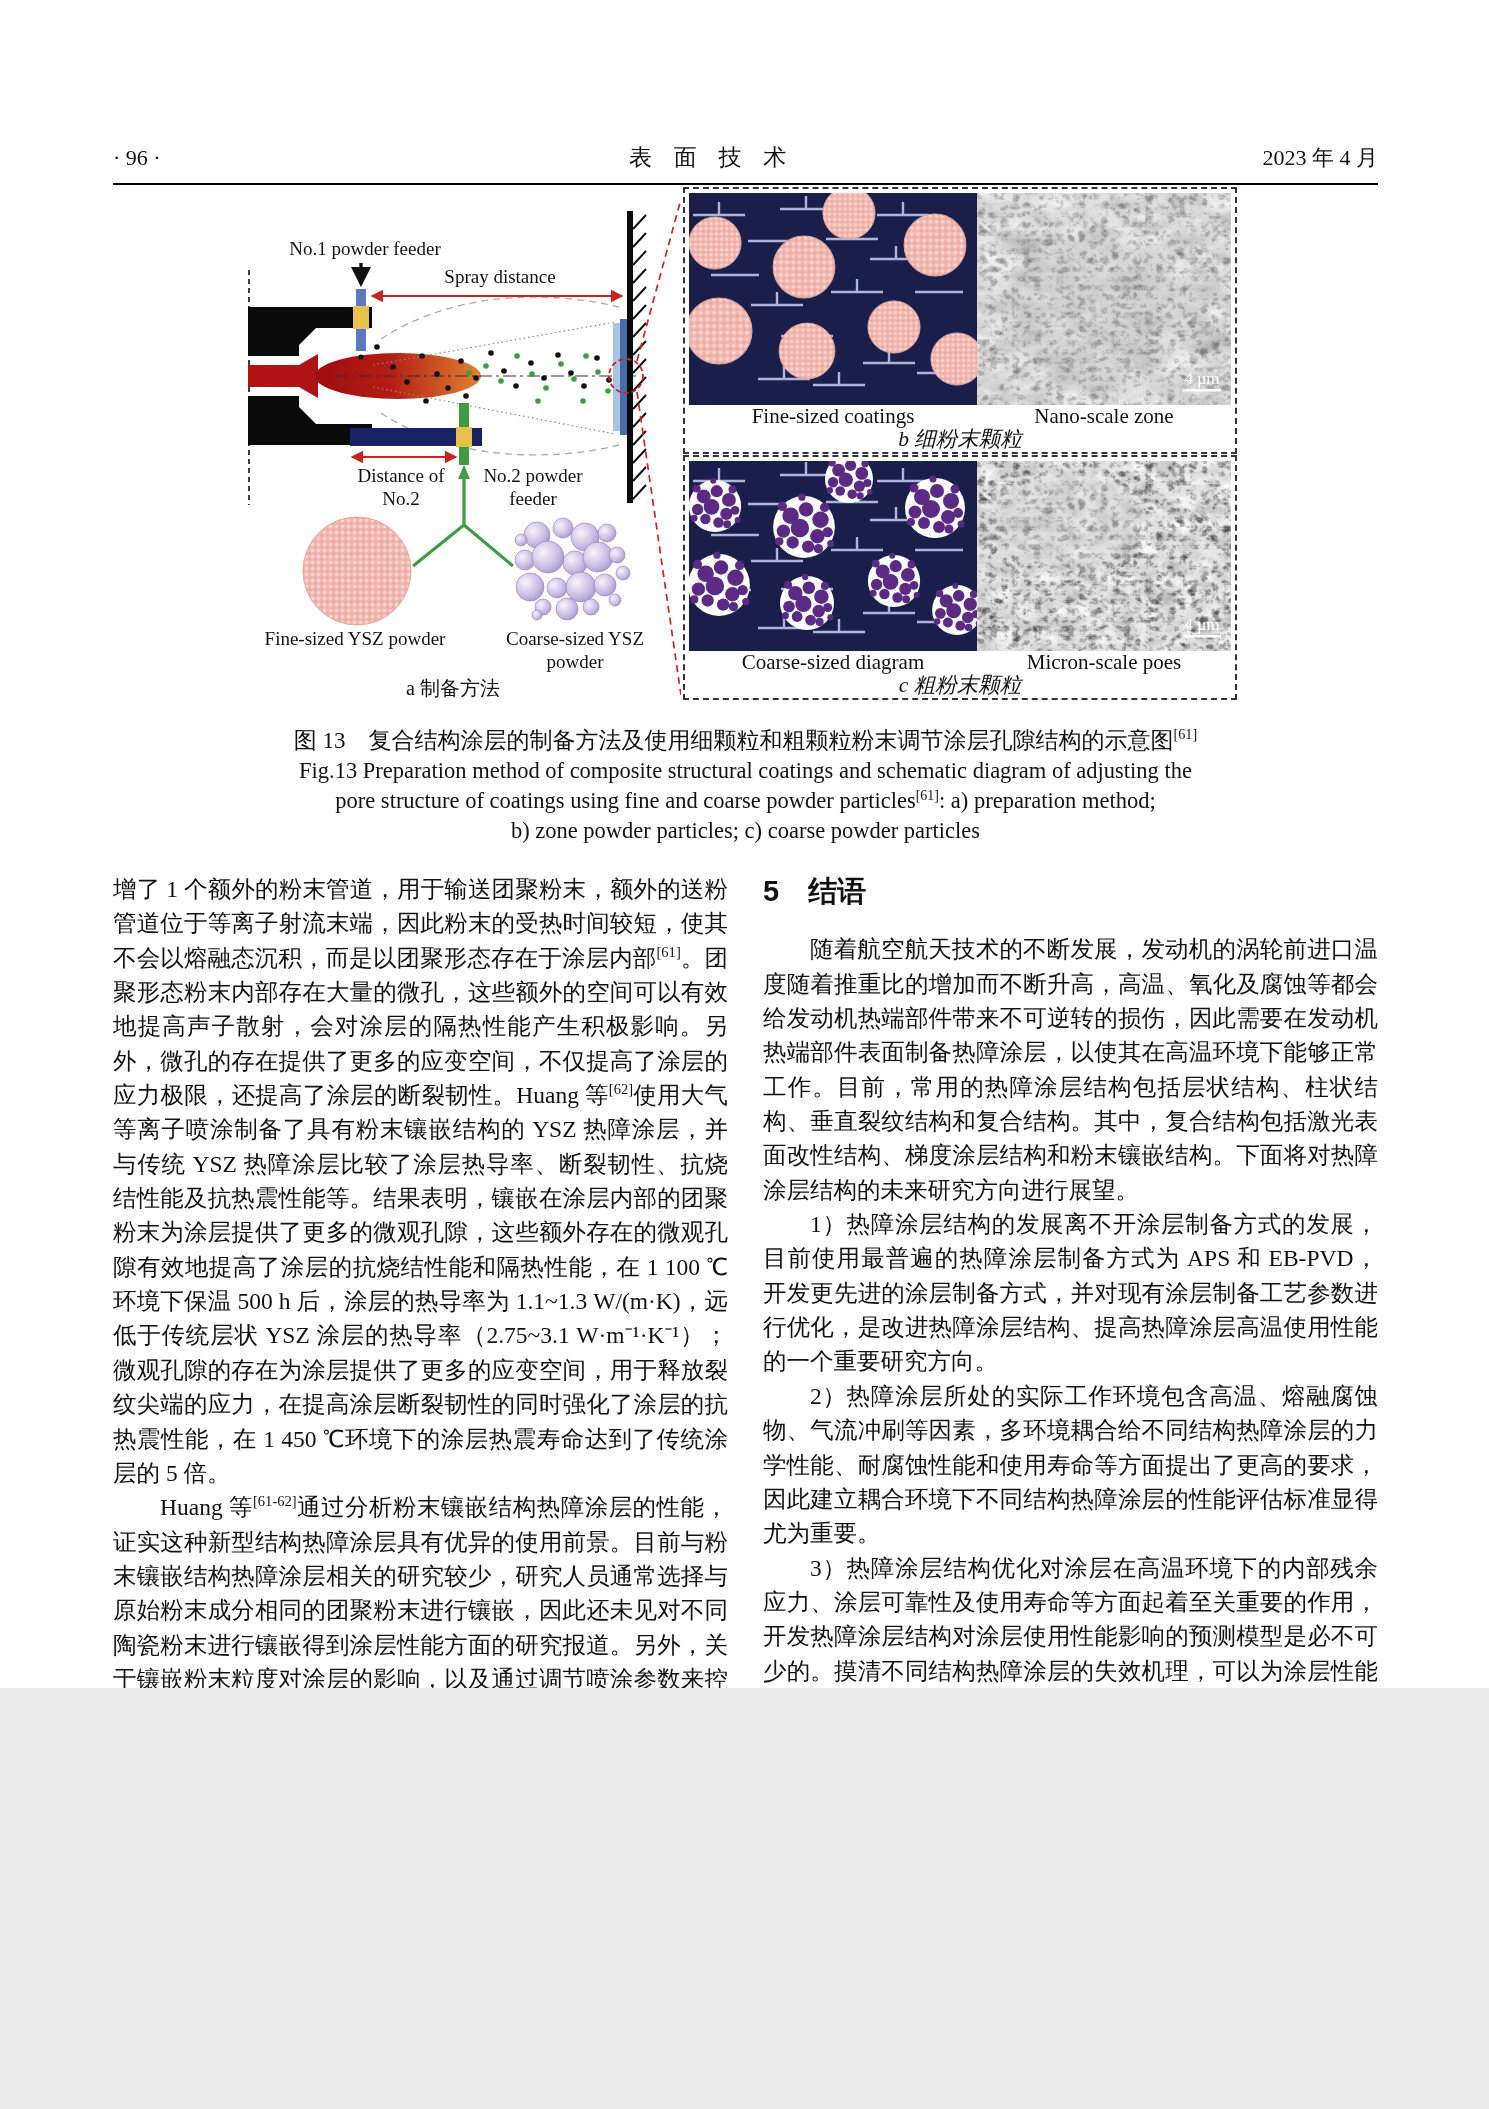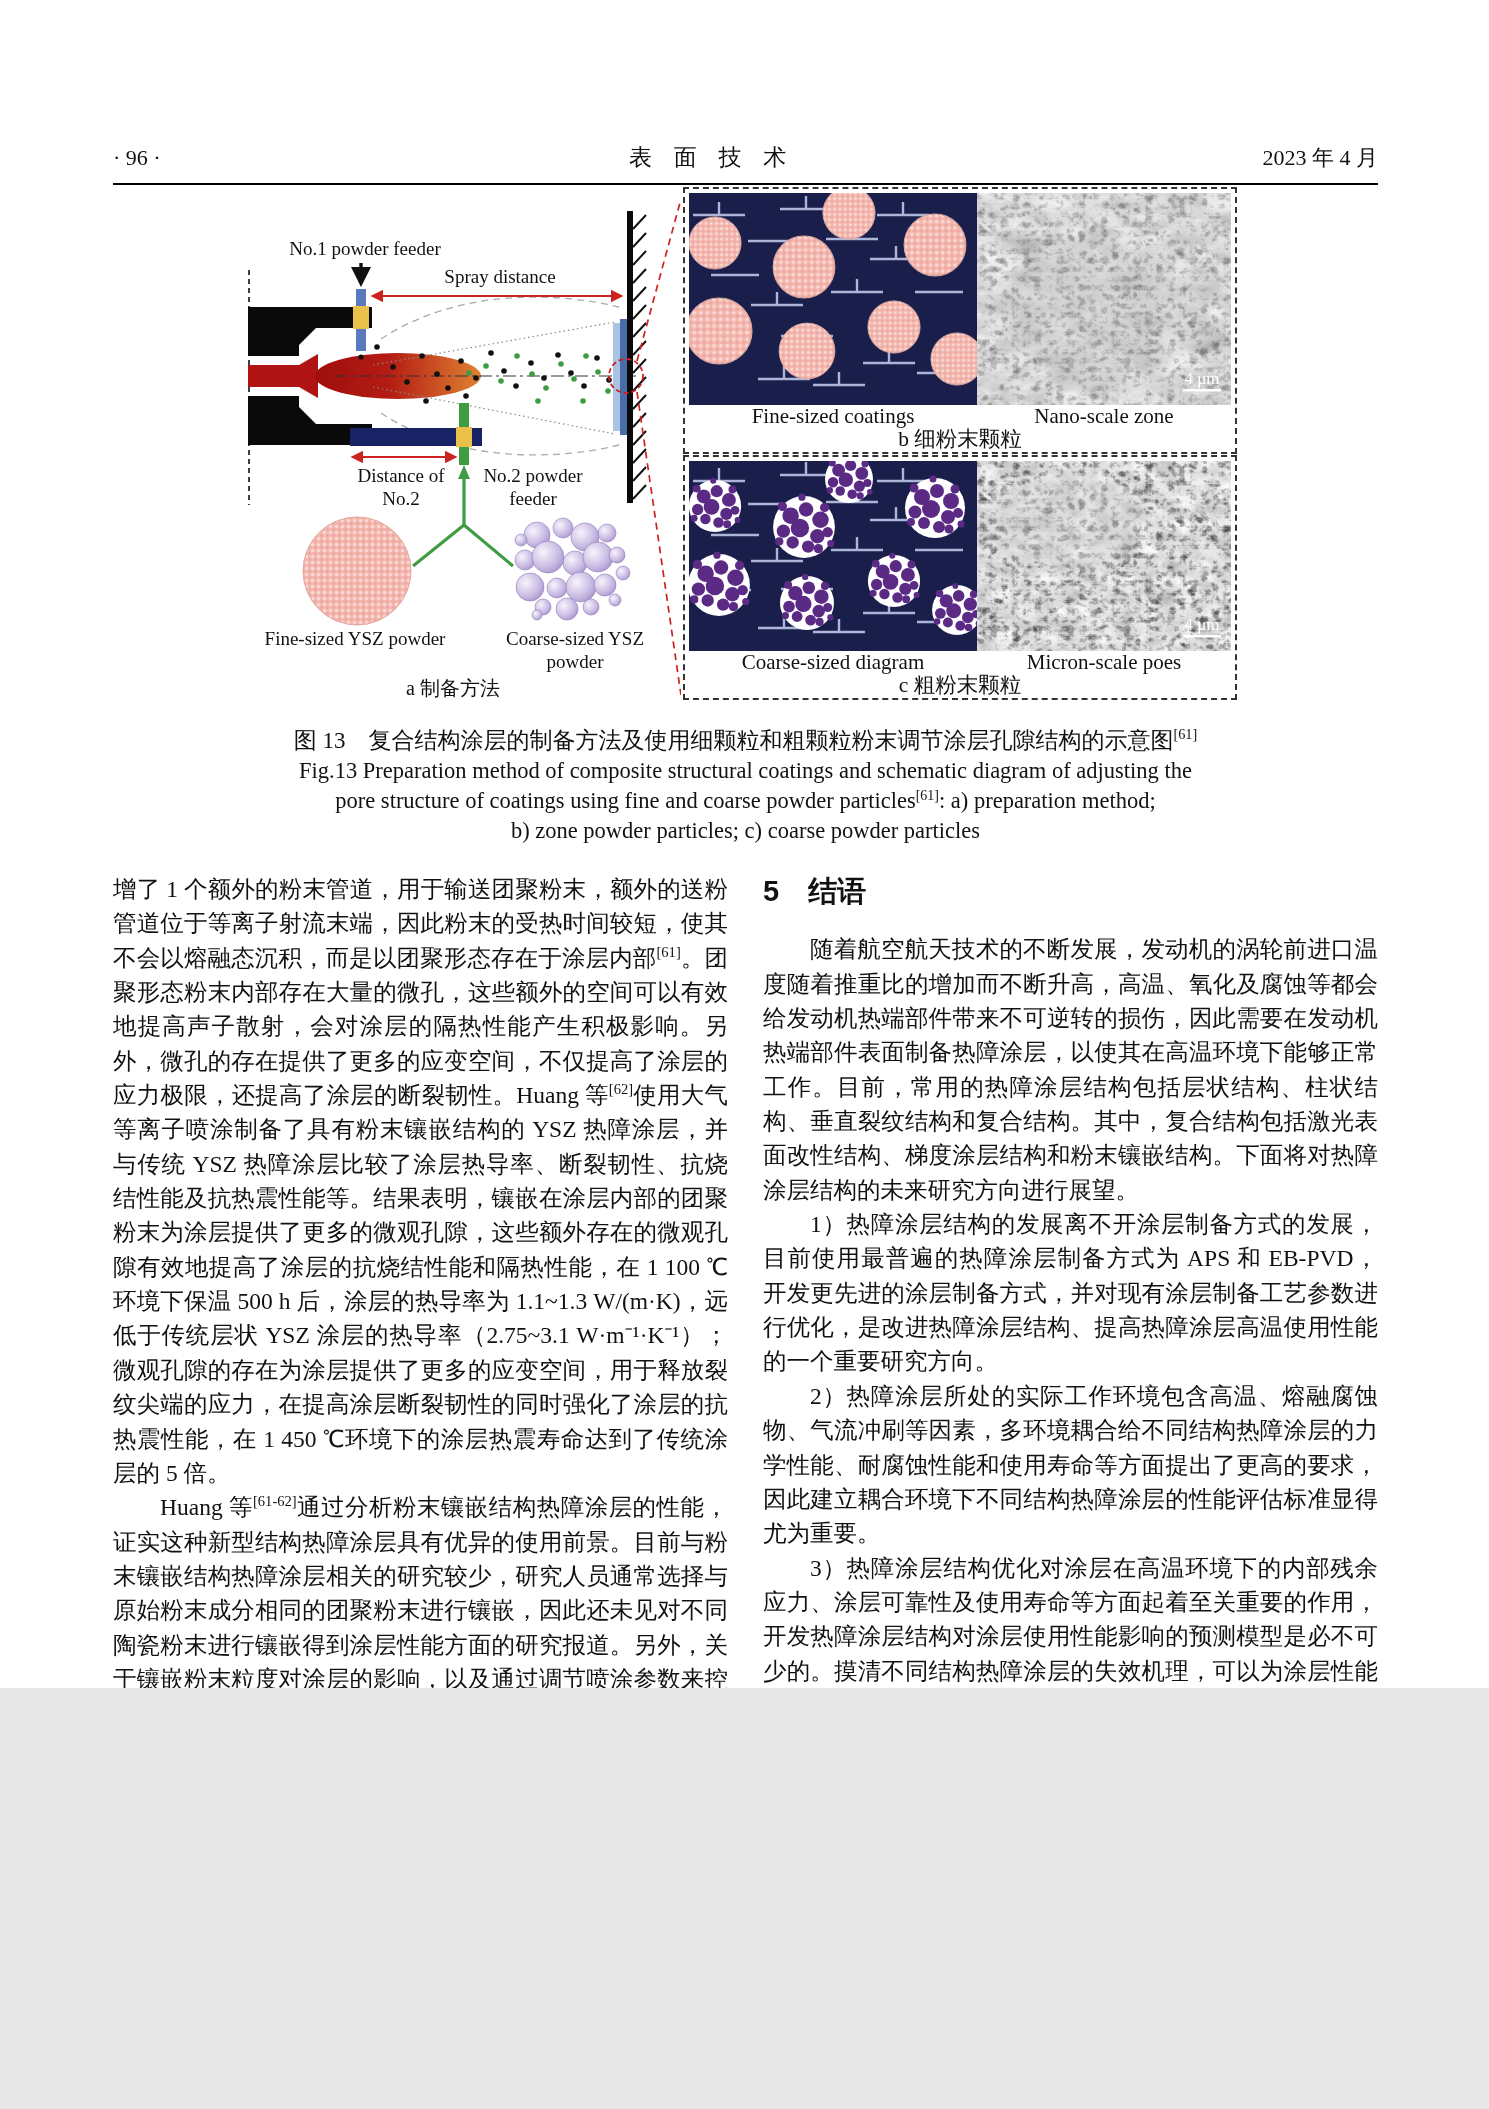--- a/index.html
+++ b/index.html
@@ -13,21 +13,21 @@
   .diagram{position:absolute;left:72px;top:8px;}
   .diagram text{font-family:"Liberation Serif","DejaVu Serif",serif;fill:#111;}
   .panel{position:absolute;left:570px;width:554px;border:2px dashed #333;box-sizing:border-box;
          padding:4px;background:#fff;}
   .panel-b{top:0;height:267px;}
   .panel-c{top:268px;height:245px;}
   .imgs{display:flex;gap:0;border-radius:10px;}
   .plabels{display:flex;}
   .plabels span{display:inline-block;text-align:center;font-size:21px;line-height:23px;}
   .pl-left{width:288px;} .pl-right{width:254px;}
-  .pcap{text-align:center;font-size:21.5px;line-height:22px;}
+  .pcap{text-align:center;font-size:21.5px;line-height:22px;font-style:italic;}
   .caption{margin-top:24px;text-align:center;font-size:22.5px;line-height:30px;}
   .cap-cn{font-size:23px;}
   sup{font-size:0.62em;vertical-align:super;line-height:0;}
   .columns{display:flex;gap:35px;margin-top:26px;}
   .col{width:615px;font-size:23.5px;line-height:34.35px;text-align:justify;}
   .col p{margin:0;text-indent:2em;}
   .col p.noindent{text-indent:0;font-family:Liberation Serif, serif;}
   .sec-heading{font-family:"Liberation Sans","DejaVu Sans",sans-serif;font-size:29px;font-weight:bold;
                margin:2px 0 24px 0;}
   .refs-heading{font-family:"Liberation Sans","DejaVu Sans",sans-serif;font-size:24px;font-weight:bold;

